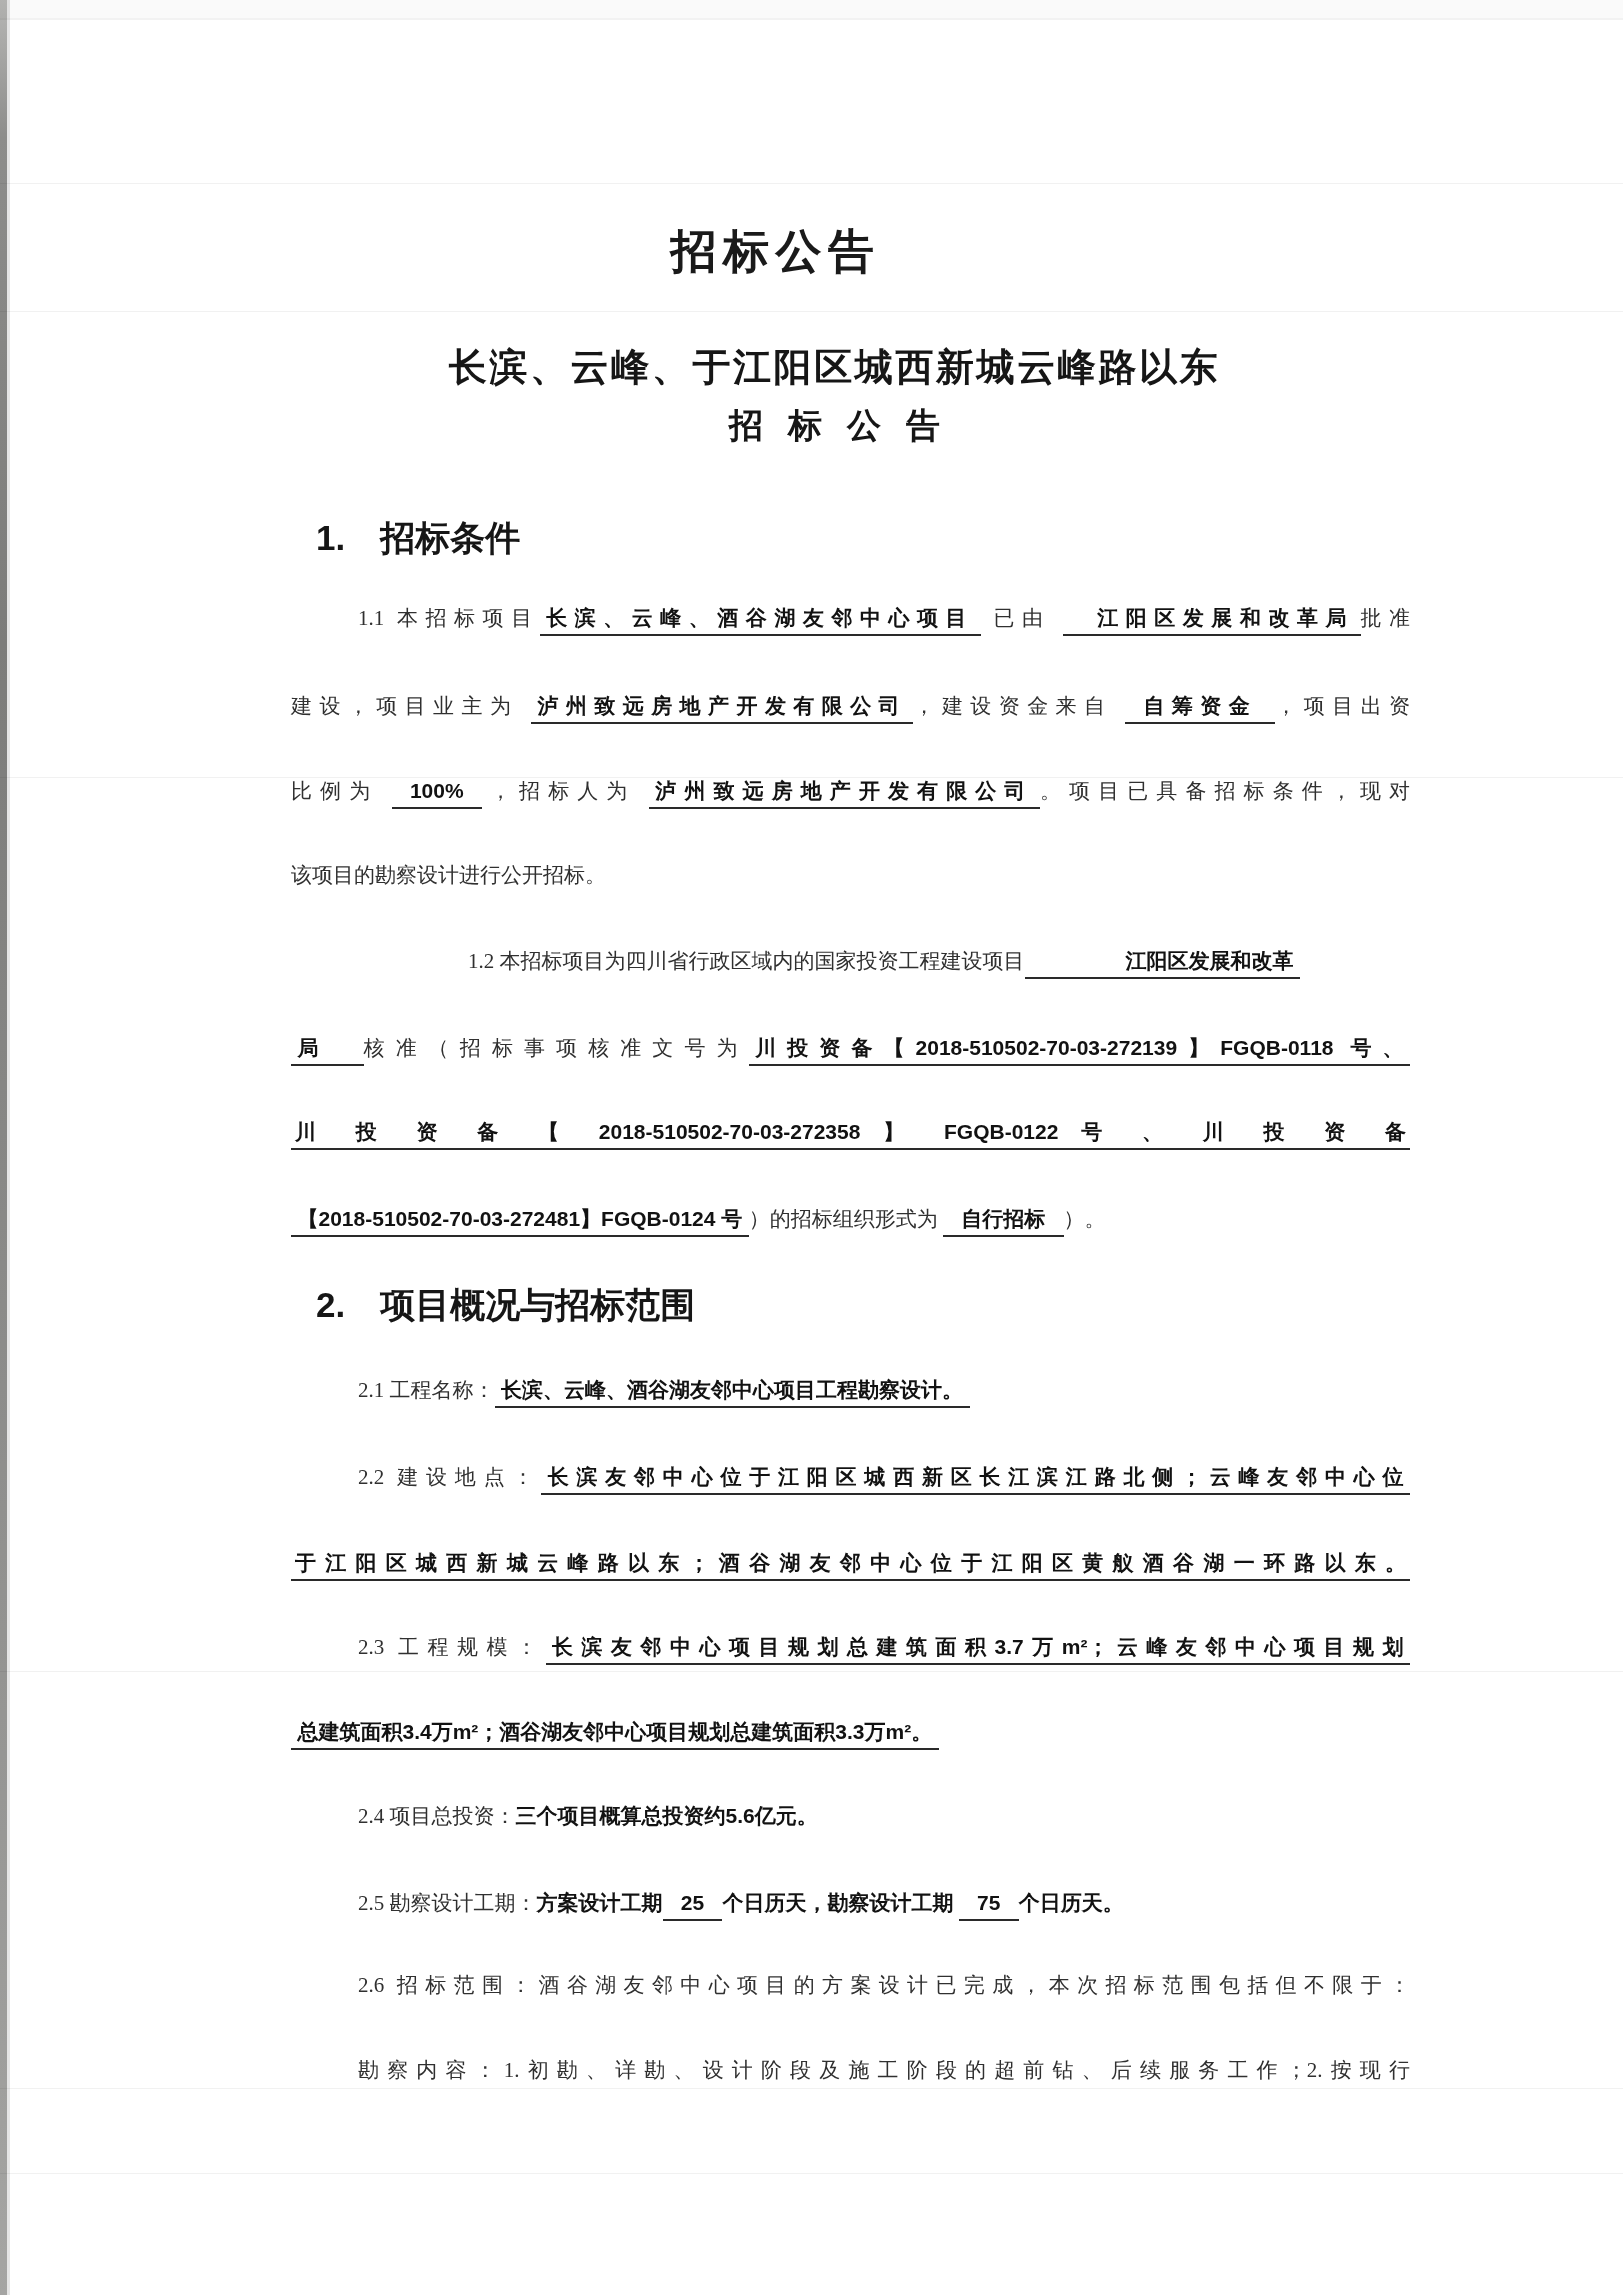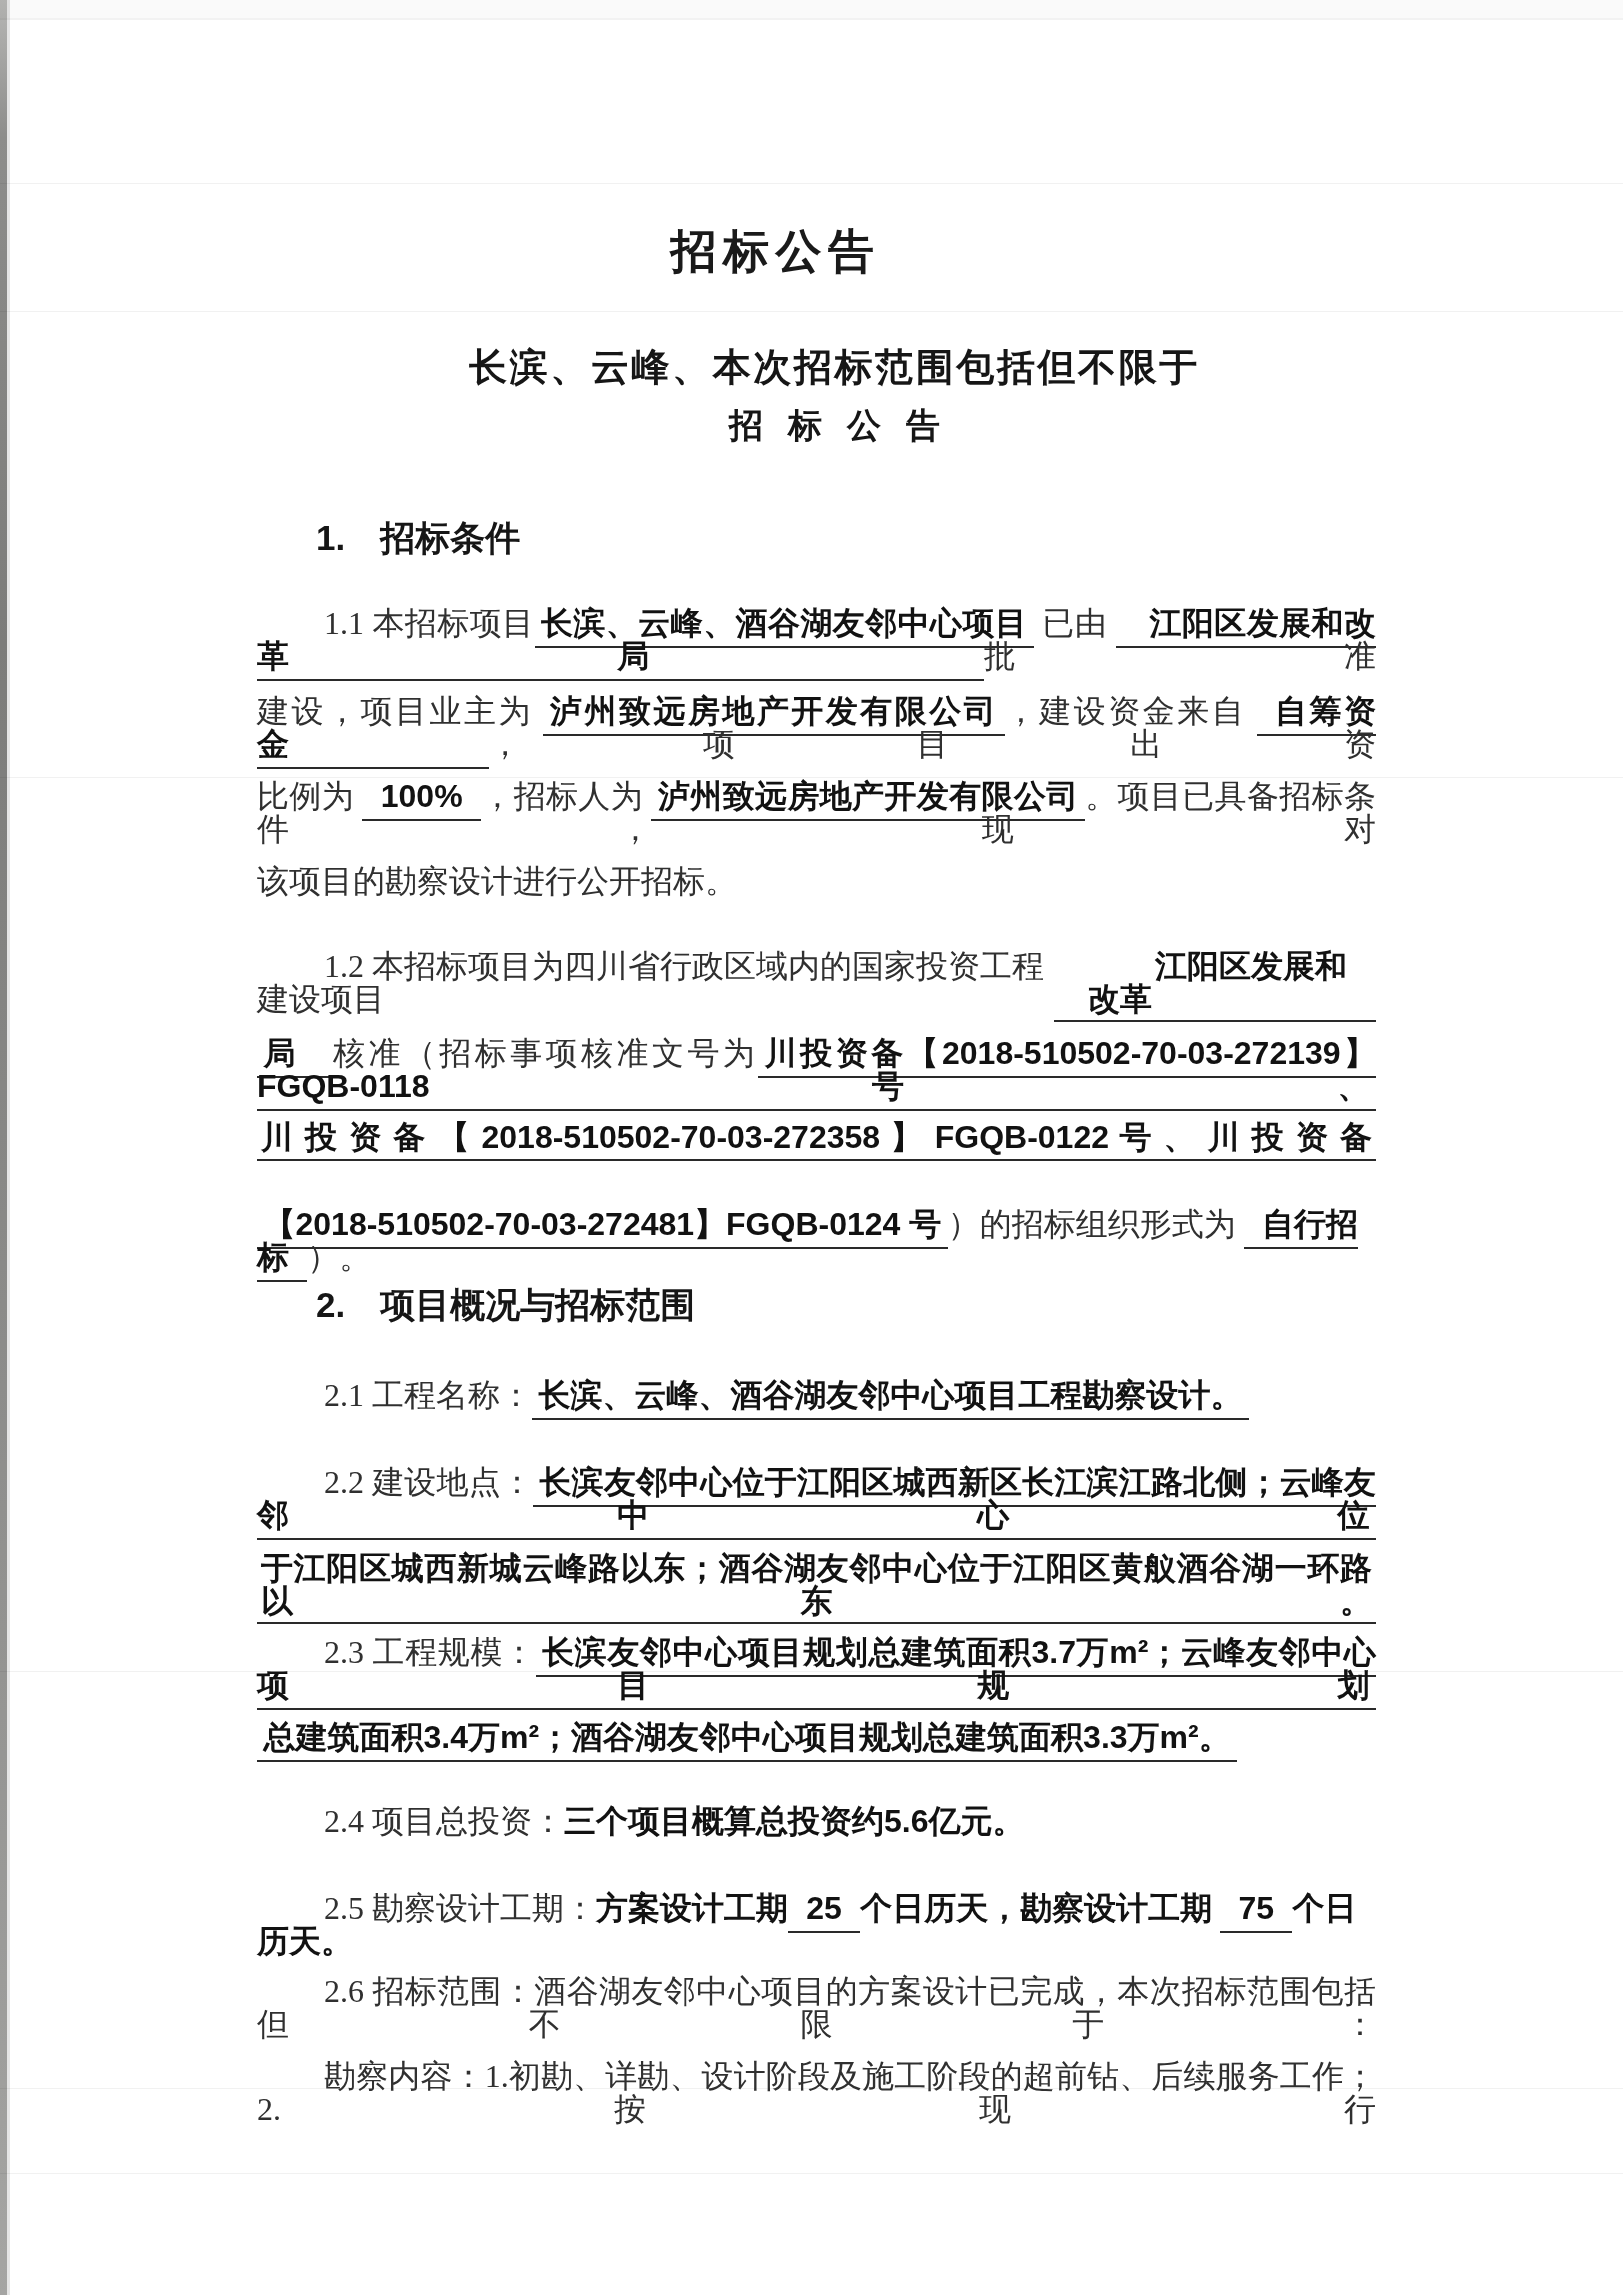--- a/index.html
+++ b/index.html
@@ -37,22 +37,22 @@
     letter-spacing:25px;padding-left:25px;box-sizing:border-box;
     text-align:center;color:#161616;
     font-family:"Liberation Sans","DejaVu Sans",sans-serif;
   }
   .hsec{
     position:absolute;left:316px;width:1080px;
     font-size:35px;line-height:1;font-weight:700;color:#161616;
     font-family:"Liberation Sans","DejaVu Sans",sans-serif;
   }
   .ln{
-    position:absolute;left:257px;width:1119px;
-    font-size:32px;line-height:1.02;color:#303030;
+    position:absolute;left:291px;width:1119px;
+    font-size:21px;line-height:1.02;color:#303030;
   }
   .ind{text-indent:67px;}
   .jl{text-align:justify;text-align-last:justify;}
   .fx{display:flex;justify-content:center;align-items:baseline;}
   .b{font-family:"Liberation Sans","DejaVu Sans",sans-serif;font-weight:700;color:#121212;}
   .u{border-bottom:2px solid #2a2a2a;padding:0 6.5px 5.2px 6.5px;}
   .uw{padding-left:18.3px;padding-right:18.3px;}
   .ulead{padding-left:34px;}
   .utrail{padding-right:34px;}
   .bj{display:inline-block;width:100%;box-sizing:border-box;
@@ -69,21 +69,21 @@
   <div class="edge-top-fade"></div>
   <div class="edge-top"></div>
   <div class="art-h" style="top:183px"></div>
   <div class="art-h" style="top:311px"></div>
   <div class="art-h" style="top:777px"></div>
   <div class="art-h" style="top:1671px"></div>
   <div class="art-h" style="top:2088px"></div>
   <div class="art-h" style="top:2173px"></div>
 
   <div class="ttl">招标公告</div>
-  <div class="sub1">长滨、云峰、本次招标范围包括但不限于</div>
+  <div class="sub1">长滨、云峰、于江阳区城西新城云峰路以东</div>
   <div class="sub2">招标公告</div>
 
   <div class="hsec" style="top:520px">1.　招标条件</div>
 
   <div class="ln ind jl" style="top:607px">
     <span class="r">1.1 本招标项目</span><span class="b u">长滨、云峰、酒谷湖友邻中心项目</span><span> 已由</span> <span class="b u ulead">江阳区发展和改革局</span><span>批准</span>
   </div>
 
   <div class="ln jl" style="top:695px">
     <span>建设，项目业主为</span> <span class="b u">泸州致远房地产开发有限公司</span><span>，建设资金来自</span> <span class="b u uw">自筹资金</span><span>，项目出资</span>

